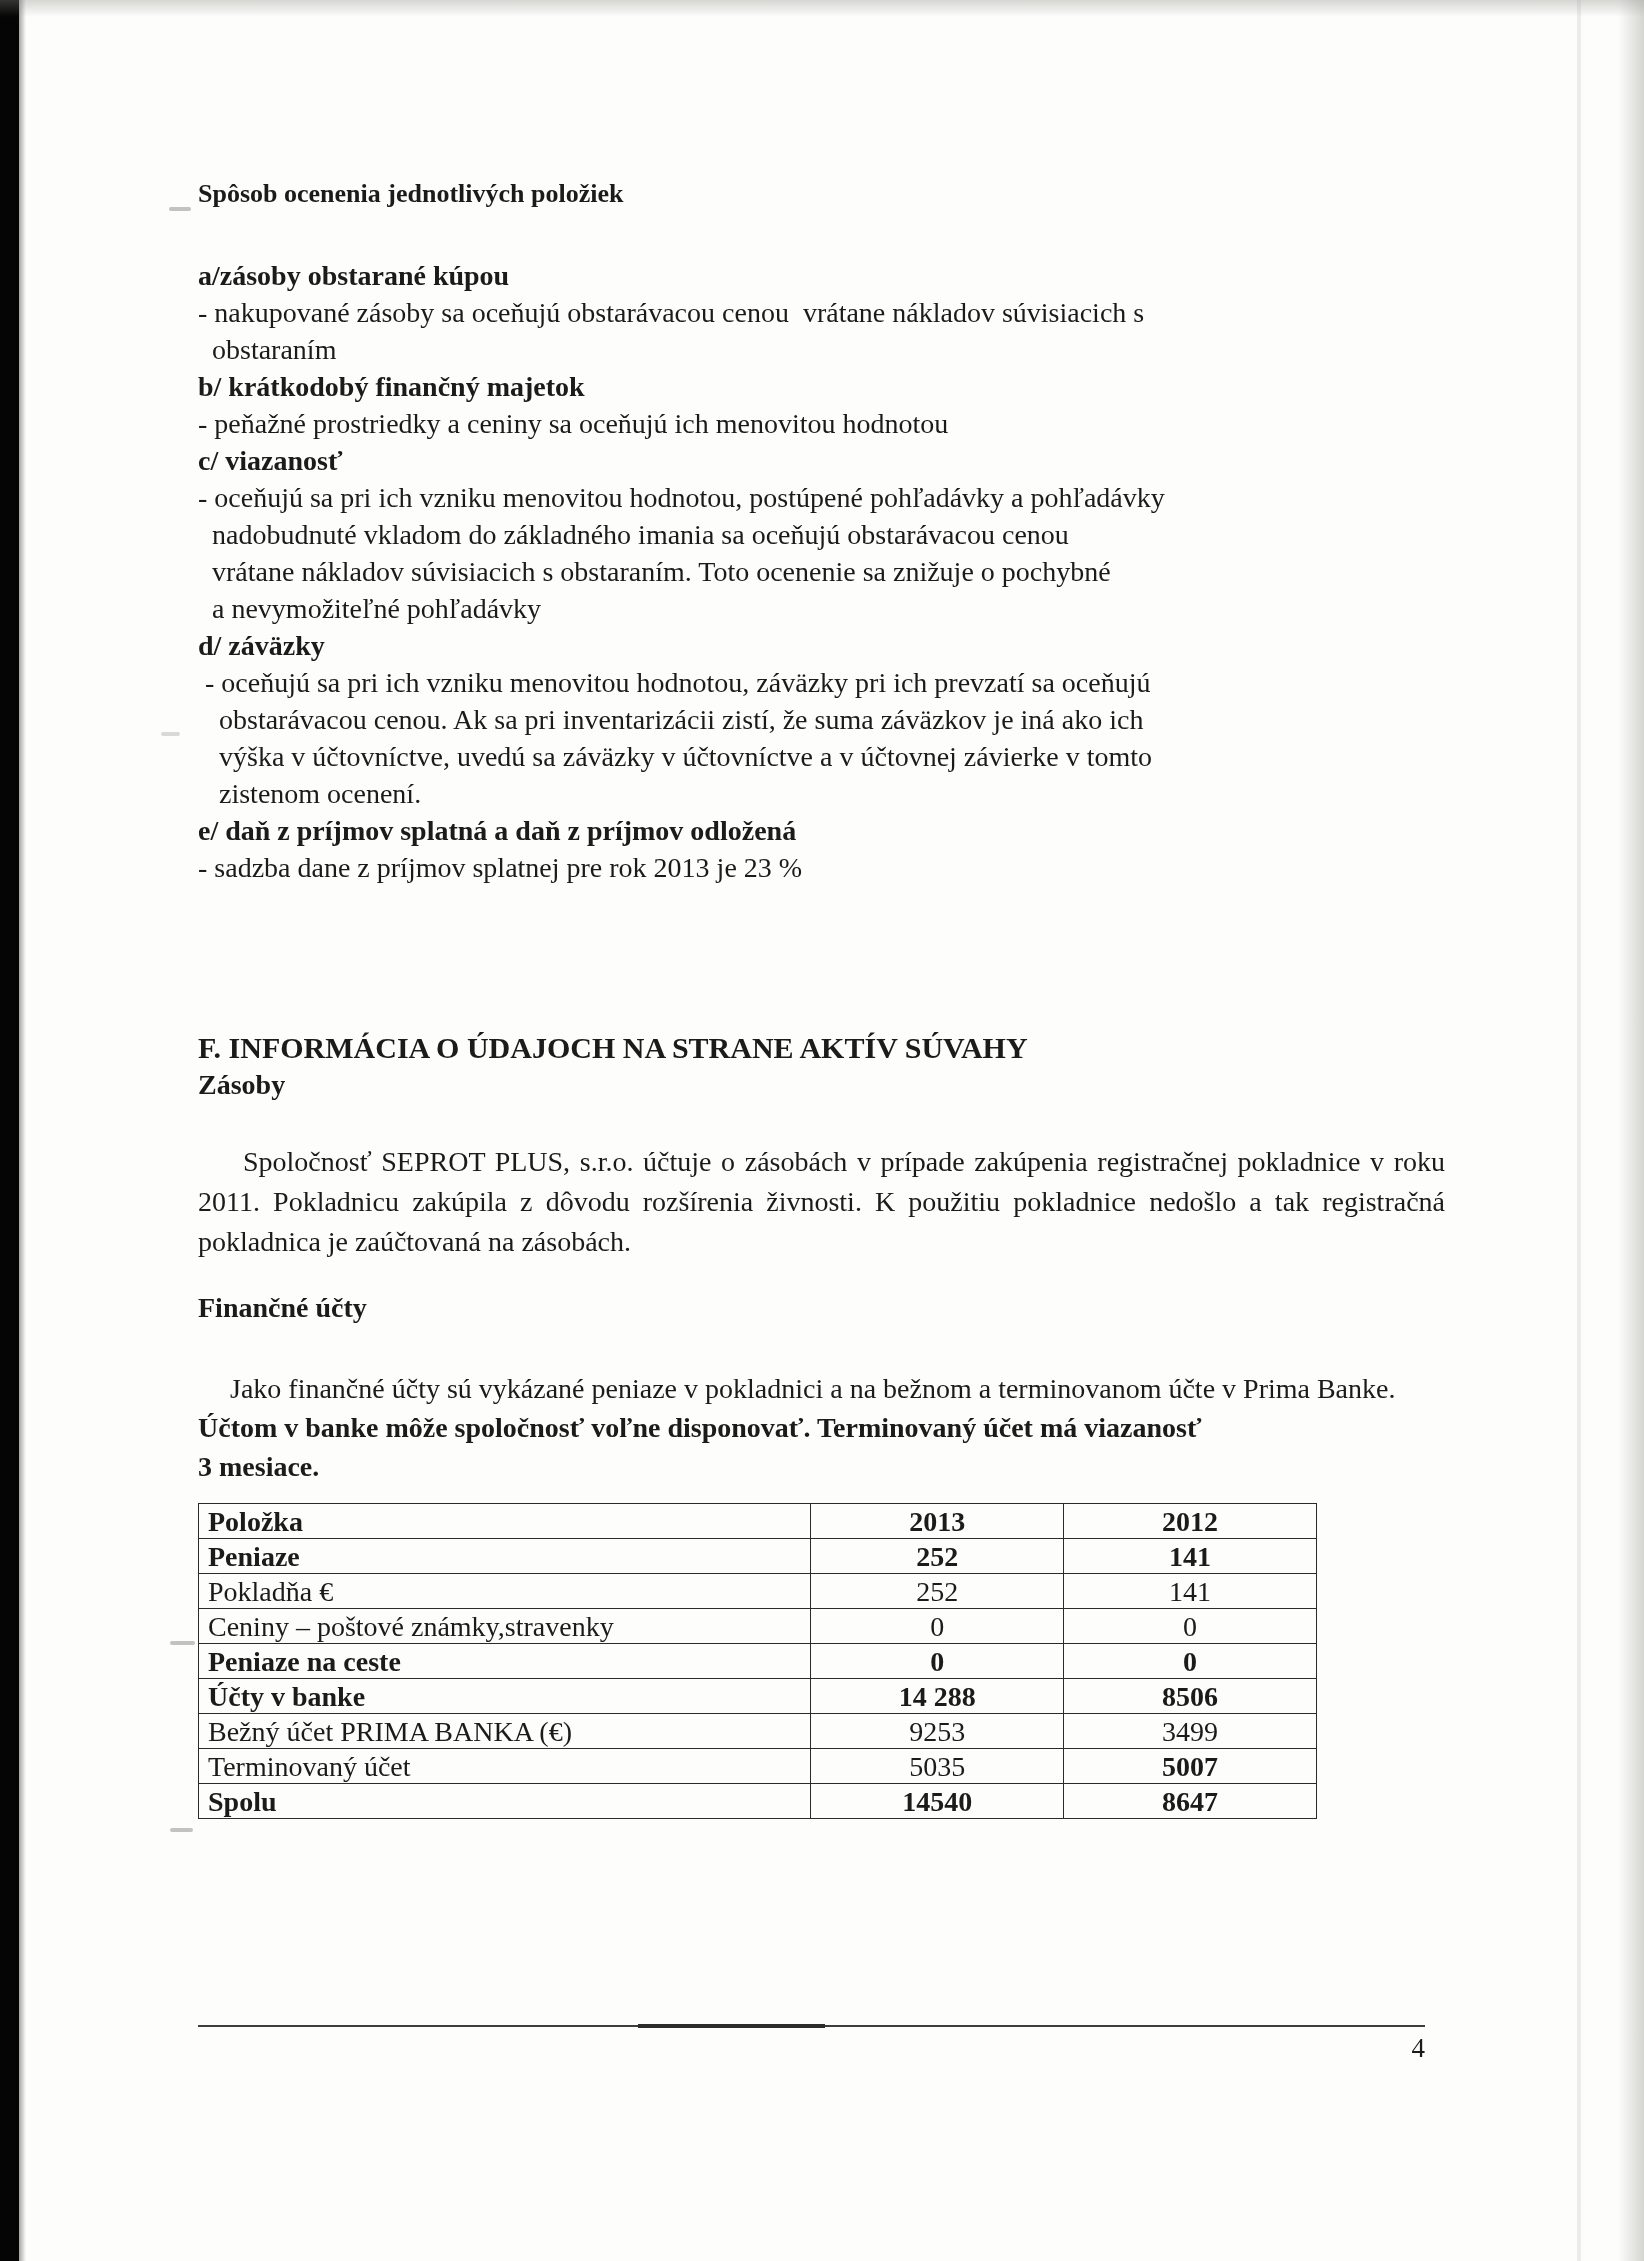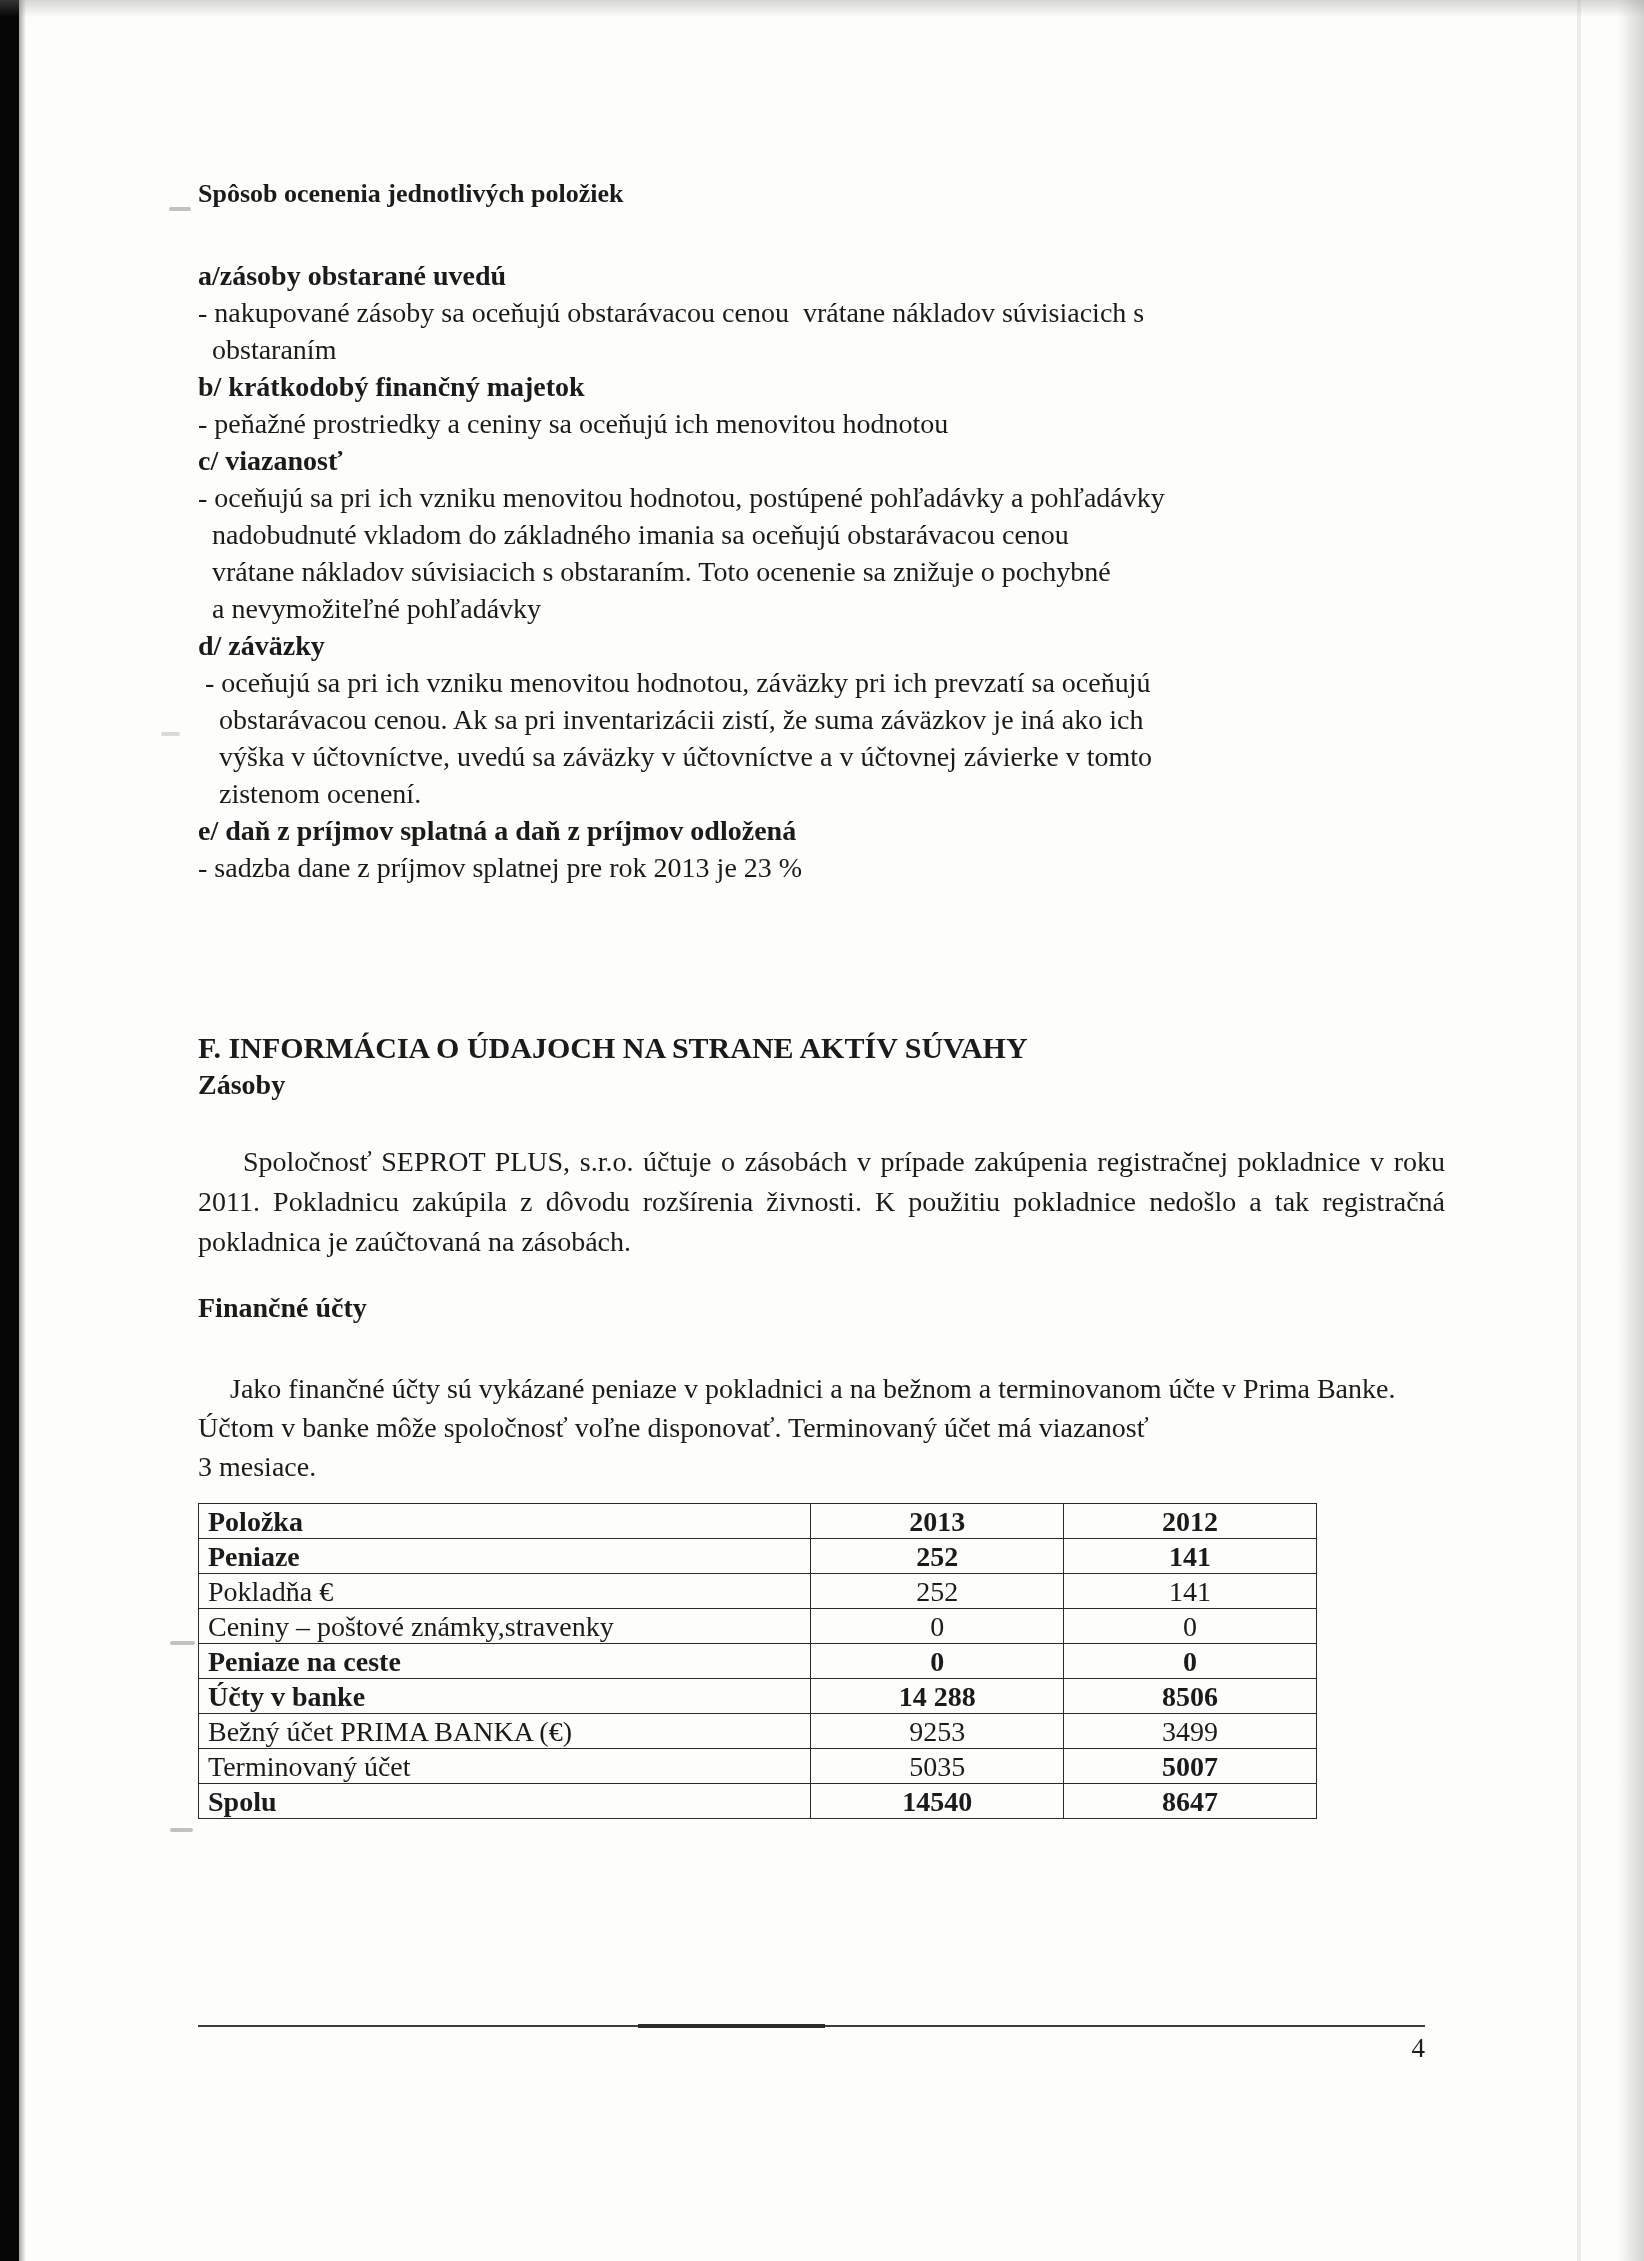--- a/index.html
+++ b/index.html
@@ -74,20 +74,21 @@
 
   .para-fin-1 {
     margin-top: 43px;
     line-height: 39px;
     text-align: justify;
     text-indent: 32px;
   }
   .para-fin-2 {
     line-height: 39px;
     white-space: pre-wrap;
+    font-weight: bold;
   }
 
   table.fin-table {
     margin-top: 17px;
     border-collapse: collapse;
     width: 1119px;
     table-layout: fixed;
     border: 1.9px solid #222;
   }
   .fin-table td {
@@ -136,21 +137,21 @@
   <div class="scan-dash dash-1"></div>
   <div class="scan-dash dash-2"></div>
   <div class="scan-dash dash-3"></div>
   <div class="scan-dash dash-4"></div>
 
   <div class="content">
 
     <div class="doc-title">Spôsob ocenenia jednotlivých položiek</div>
 
     <div class="valuation">
-      <div class="val-heading">a/zásoby obstarané uvedú</div>
+      <div class="val-heading">a/zásoby obstarané kúpou</div>
       <div class="val-body">- nakupované zásoby sa oceňujú obstarávacou cenou  vrátane nákladov súvisiacich s
   obstaraním</div>
       <div class="val-heading">b/ krátkodobý finančný majetok</div>
       <div class="val-body">- peňažné prostriedky a ceniny sa oceňujú ich menovitou hodnotou</div>
       <div class="val-heading">c/ viazanosť</div>
       <div class="val-body">- oceňujú sa pri ich vzniku menovitou hodnotou, postúpené pohľadávky a pohľadávky
   nadobudnuté vkladom do základného imania sa oceňujú obstarávacou cenou
   vrátane nákladov súvisiacich s obstaraním. Toto ocenenie sa znižuje o pochybné
   a nevymožiteľné pohľadávky</div>
       <div class="val-heading">d/ záväzky</div>

